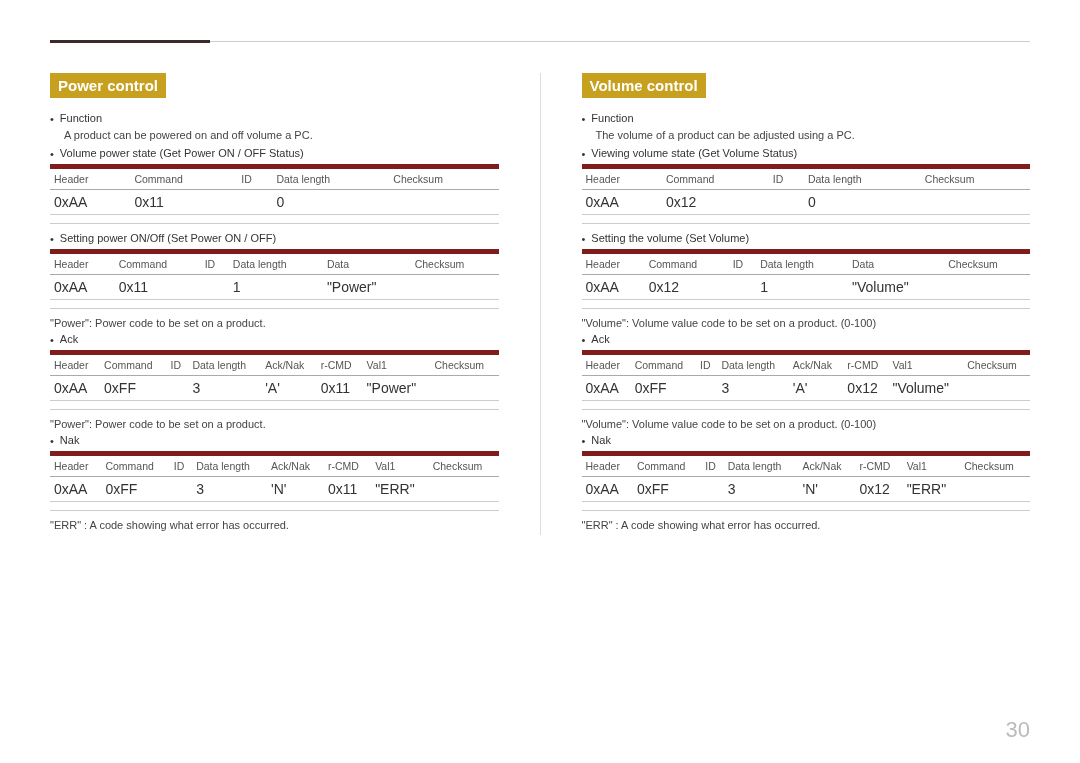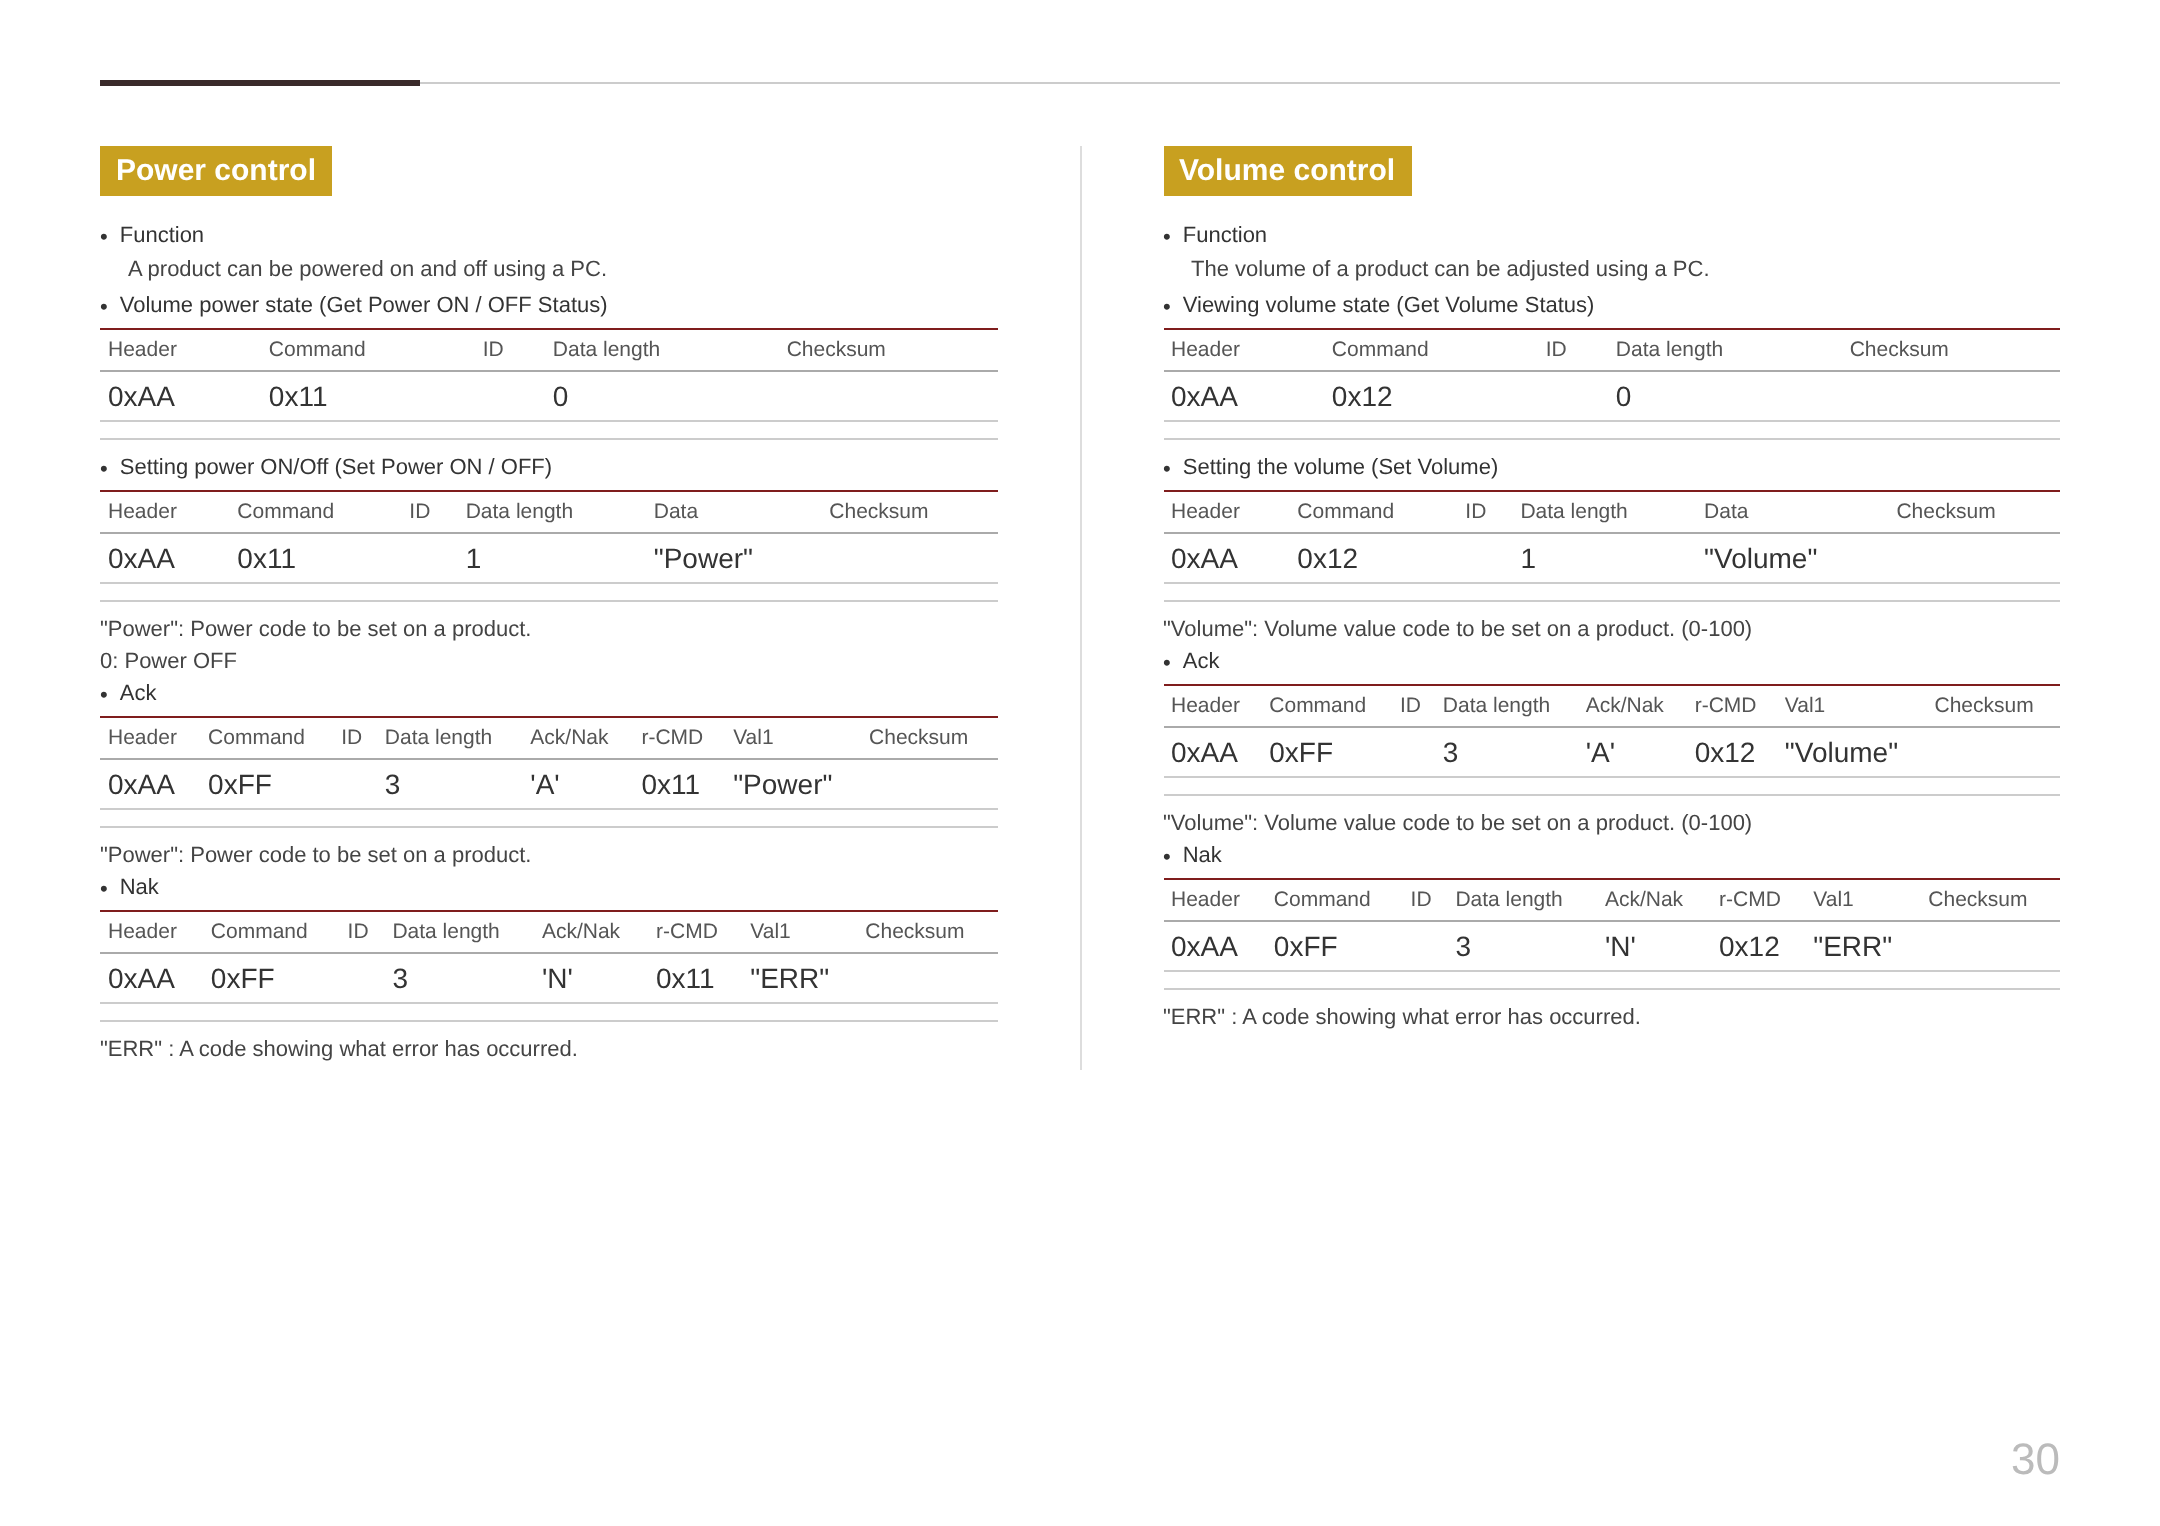--- a/index.html
+++ b/index.html
@@ -72,21 +72,21 @@
       color: #444;
     }
 
     
     .data-table {
       width: 100%;
       border-collapse: collapse;
       margin-bottom: 2px;
     }
     .data-table thead tr {
-      border-top: 1px solid #7f1d1d;
+      border-top: 5px solid #7f1d1d;
       border-bottom: 1px solid #aaa;
     }
     .data-table th {
       text-align: left;
       font-weight: normal;
       font-size: 10.5px;
       color: #555;
       padding: 4px 4px;
     }
     .data-table tbody tr {
@@ -137,21 +137,21 @@
 
     <div class="col">
 
       <div class="section-title">Power control</div>
 
       
       <div class="bullet-item">
         <span class="bullet-dot">•</span>
         <span>Function</span>
       </div>
-      <div class="bullet-sub">A product can be powered on and off using a PC.</div>
+      <div class="bullet-sub">A product can be powered on and off volume a PC.</div>
 
       
       <div class="bullet-item">
         <span class="bullet-dot">•</span>
         <span>Volume power state (Get Power ON / OFF Status)</span>
       </div>
 
       
       <table class="data-table">
         <thead>
@@ -202,21 +202,20 @@
             <td>1</td>
             <td>"Power"</td>
             <td></td>
           </tr>
         </tbody>
       </table>
 
       <hr class="section-divider">
 
       <p class="note-text">"Power": Power code to be set on a product.</p>
-      <p class="note-text">0: Power OFF</p>
 
       
       <div class="bullet-item" style="margin-top:4px;">
         <span class="bullet-dot">•</span>
         <span>Ack</span>
       </div>
 
       
       <table class="data-table">
         <thead>

